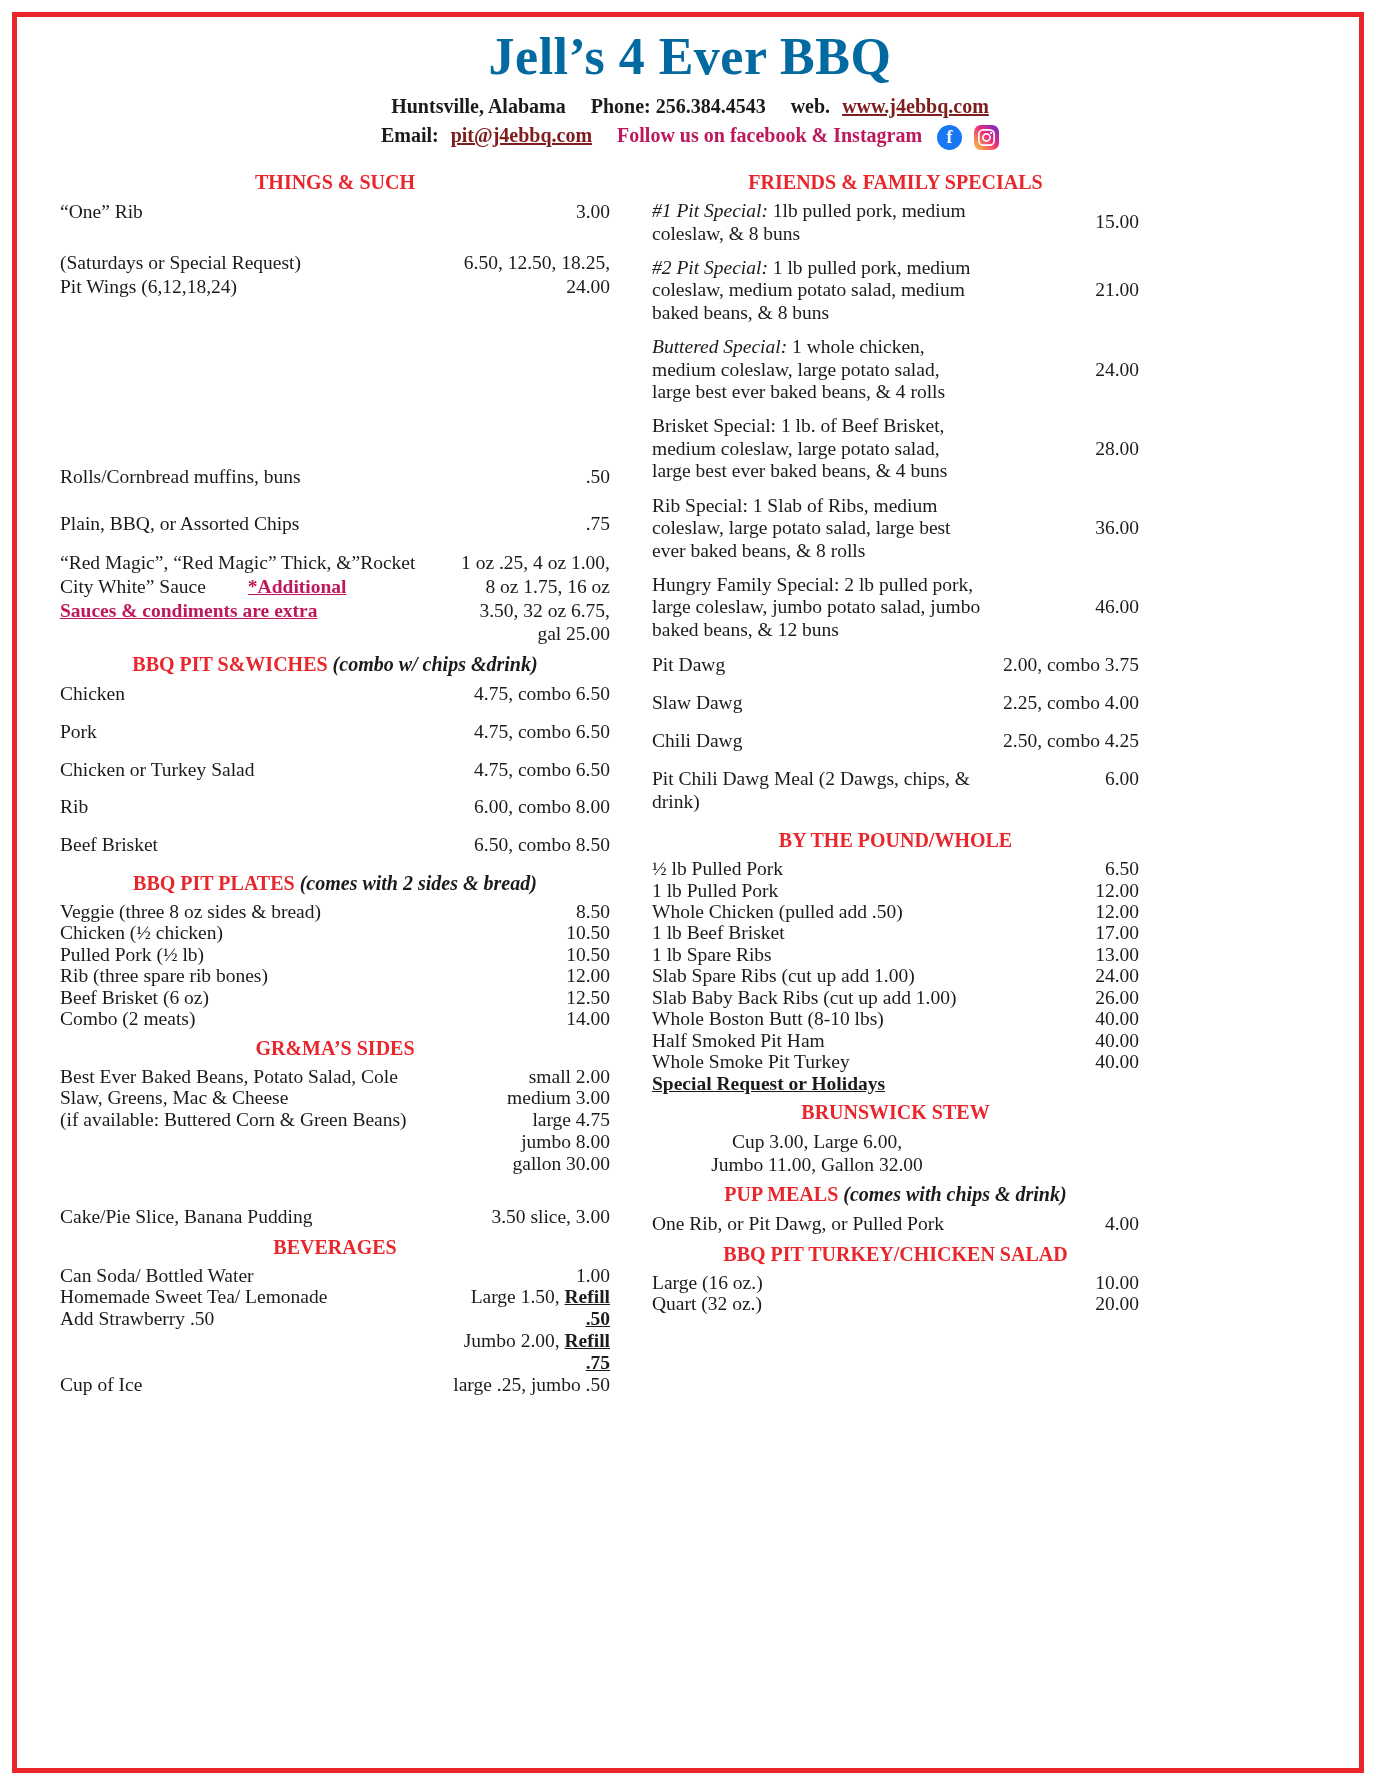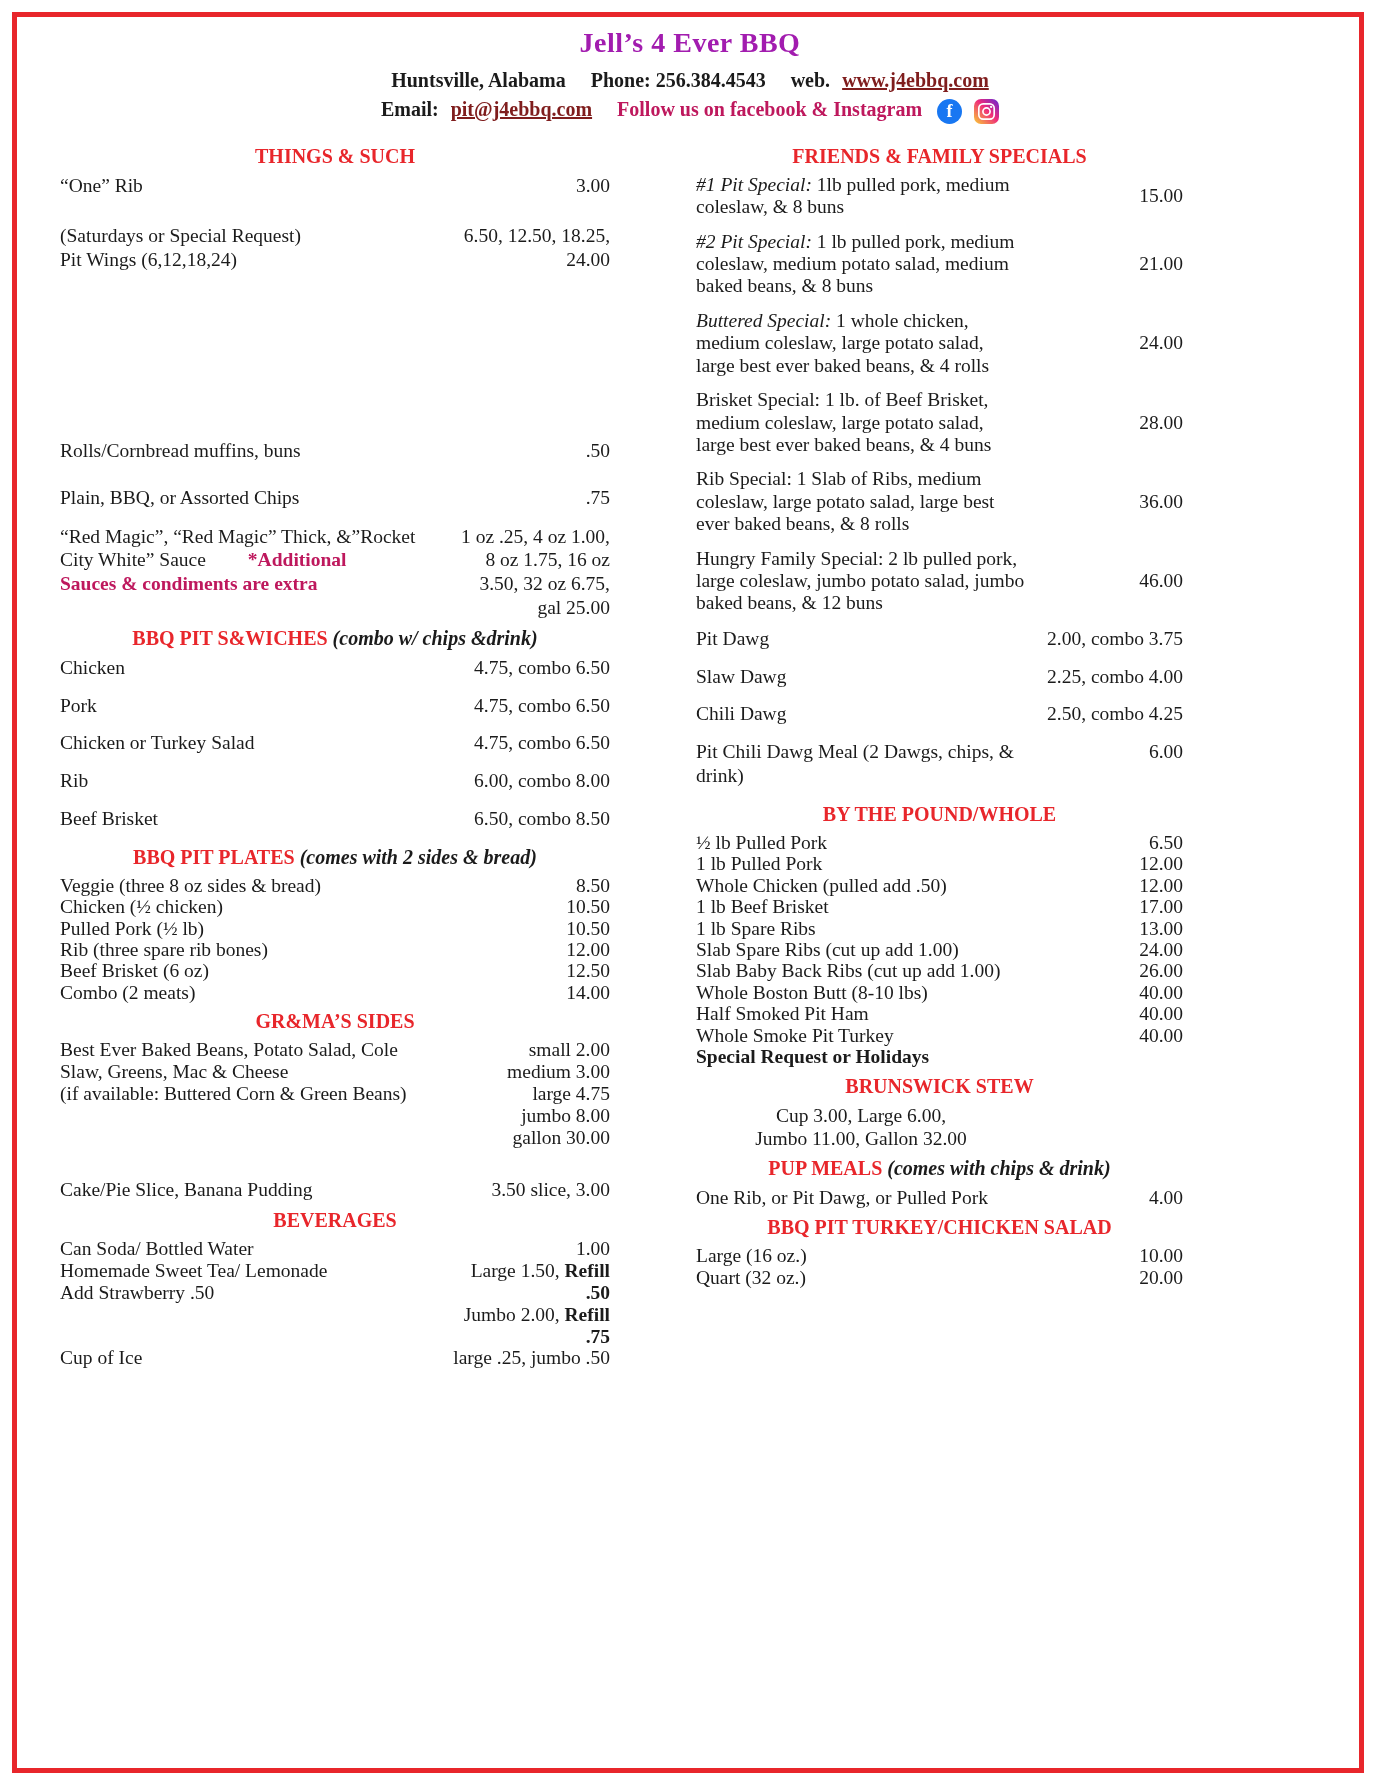--- a/index.html
+++ b/index.html
@@ -14,47 +14,47 @@
   }
   .page-border {
     position: absolute; inset: 12px;
     border: 5px solid #e8262b;
     pointer-events: none;
   }
   .page { position: relative; padding: 24px 56px 0 60px; }
 
   
   .title {
-    text-align: center; color: #a21caf;
-    font-size: 28px; font-weight: bold;
+    text-align: center; color: #0369a1;
+    font-size: 52px; font-weight: bold;
     margin: 4px 0 10px; line-height: 1.1; letter-spacing: .5px;
   }
   .contact-line { text-align: center; font-weight: bold; font-size: 20px; margin-bottom: 6px; }
   .seg { display: inline; }
   .sp { margin-left: 20px; }
   .sm { margin-left: 7px; }
   a.link { color: #7f1d1d; text-decoration: underline; cursor: pointer; font-weight: bold; }
   .red { color: #be185d; }
-  .bold { font-weight: bold; }
+  .bold { font-weight: bold; text-decoration: underline; }
   .ital { font-style: italic; }
   .fb-icon {
     display: inline-flex; width: 25px; height: 25px; border-radius: 50%;
     background: #1877f2; color: #fff; align-items: center; justify-content: center;
     font-weight: bold; font-size: 18px; vertical-align: middle; margin-left: 10px;
     font-family: "Liberation Serif", serif; cursor: pointer;
   }
   .ig-icon {
     display: inline-flex; width: 25px; height: 25px; border-radius: 7px;
     background: linear-gradient(45deg, #f9ce34 0%, #ee2a7b 55%, #6228d7 100%);
     align-items: center; justify-content: center;
     vertical-align: middle; margin-left: 7px; cursor: pointer;
   }
 
   
-  .columns { display: flex; margin-top: 20px; gap: 44px; }
+  .columns { display: flex; margin-top: 20px; }
   .column.left  { flex: 0 0 550px; width: 550px; margin-right: 42px; }
   .column.right { flex: 0 0 487px; width: 487px; }
 
   .menu-section { margin: 0 0 6px 0; }
   .section-title {
     text-align: center; color: #e8262b; font-weight: bold;
     font-size: 20px; margin: 0 0 6px 0; line-height: 1.2;
   }
   .st-sub { color: #1b1b1b; font-weight: bold; }
 

